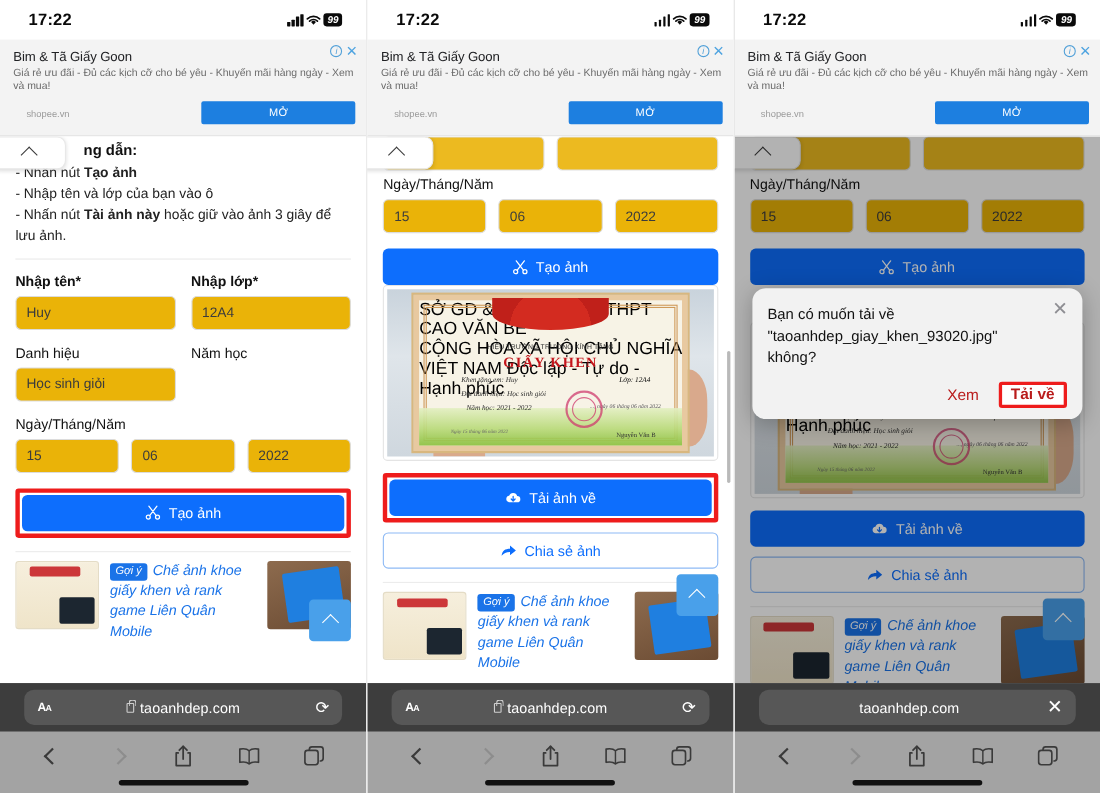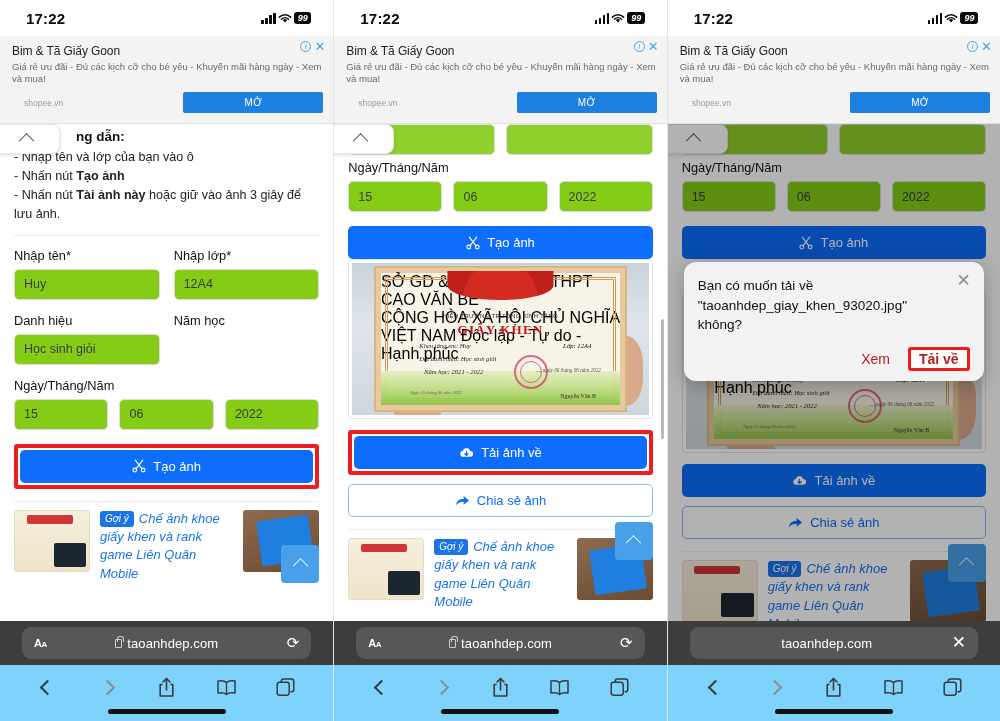--- a/index.html
+++ b/index.html
@@ -69,24 +69,24 @@
              border-top: 1.8px solid #3b3b3b; transform: rotate(45deg) translate(1px,1px); }
 
   .guide-head { font-size: 13.5px; font-weight: 700; color: #111; padding-left: 62px; height: 22px; line-height: 22px; }
   .guide-line { font-size: 12.6px; color: #222; line-height: 1.52; }
   .guide-line b { font-weight: 700; }
   .hr { height: 1px; background: #e9e9e9; margin: 10px 0 12px; }
 
   .field-grid { display: flex; gap: 14px; }
   .field { flex: 1; }
   .lbl { font-size: 12.8px; color: #111; margin-bottom: 6px; display: block; }
-  .lbl.req { font-weight: 400; }
+  .lbl.req { font-weight: 700; }
   .inp {
     width: 100%; height: 31px; border: 1px solid #dcdcdc; border-radius: 5px;
-    background: #84cc16; font-size: 12.5px; color: #3c3c3c;
+    background: #eab308; font-size: 12.5px; color: #3c3c3c;
     display: flex; align-items: center; padding: 0 9px;
   }
   .row-gap { height: 13px; }
   .triple { display: flex; gap: 11px; }
   .triple .inp { flex: 1; }
 
   .btn-primary {
     background: #0d6efd; color: #fff; height: 33px; border-radius: 5px;
     display: flex; align-items: center; justify-content: center; gap: 7px;
     font-size: 13px; width: 100%;
@@ -208,21 +208,21 @@
   .dlg-close {
     position: absolute; right: 12px; top: 11px; width: 16px; height: 16px;
     color: #8e8e93; font-size: 17px; line-height: 15px; text-align: center;
   }
   .dlg-actions { display: flex; justify-content: flex-end; align-items: center; gap: 10px; margin-top: 12px; }
   .dlg-btn { font-size: 14px; color: #b91c1c; padding: 4px 8px; }
   .dlg-btn.primary { font-weight: 700; }
   .dlg-btn-hl { border: 3px solid #ee1c1c; border-radius: 3px; background: #fff; }
 
   
-  .chrome { position: absolute; left: 0; bottom: 0; width: 100%; height: 100px; background: #7dd3fc; }
+  .chrome { position: absolute; left: 0; bottom: 0; width: 100%; height: 100px; background: #a3a3a3; }
   .chrome-dark { position: absolute; left: 0; top: 0; width: 100%; height: 44px; background: #3d3d3d; }
   .urlbar {
     position: absolute; left: 22px; right: 22px; top: 6px; height: 32px;
     background: #575757; border-radius: 9px; display: flex; align-items: center;
     padding: 0 12px; color: #fff;
   }
   .aa { font-size: 11px; font-weight: 700; letter-spacing: -.5px; }
   .aa span.s { font-size: 8px; }
   .url-center { flex: 1; display: flex; align-items: center; justify-content: center; gap: 5px; }
   .url-txt { font-size: 13px; color: #fff; letter-spacing: .1px; }
@@ -284,24 +284,24 @@
         <span class="ad-btn">MỞ</span>
       </div>
     </div>
 
     <div class="page">
       <div class="collapse-chip">
         <span class="chev-up"></span>
       </div>
       <div class="content" style="padding-top:2px">
         <div class="guide-head">ng dẫn:</div>
-        <div class="guide-line">- Nhập tên và lớp của bạn vào ô</div>
         <div class="guide-line">
           <span>- Nhấn nút </span><b>Tạo ảnh</b>
         </div>
+        <div class="guide-line">- Nhập tên và lớp của bạn vào ô</div>
         <div class="guide-line">
           <span>- Nhấn nút </span><b>Tài ảnh này</b><span> hoặc giữ vào ảnh 3 giây để lưu ảnh.</span>
         </div>
 
         <div class="hr"></div>
 
         <div class="field-grid">
           <div class="field">
             <span class="lbl req">Nhập tên*</span>
             <div class="inp">Huy</div>

